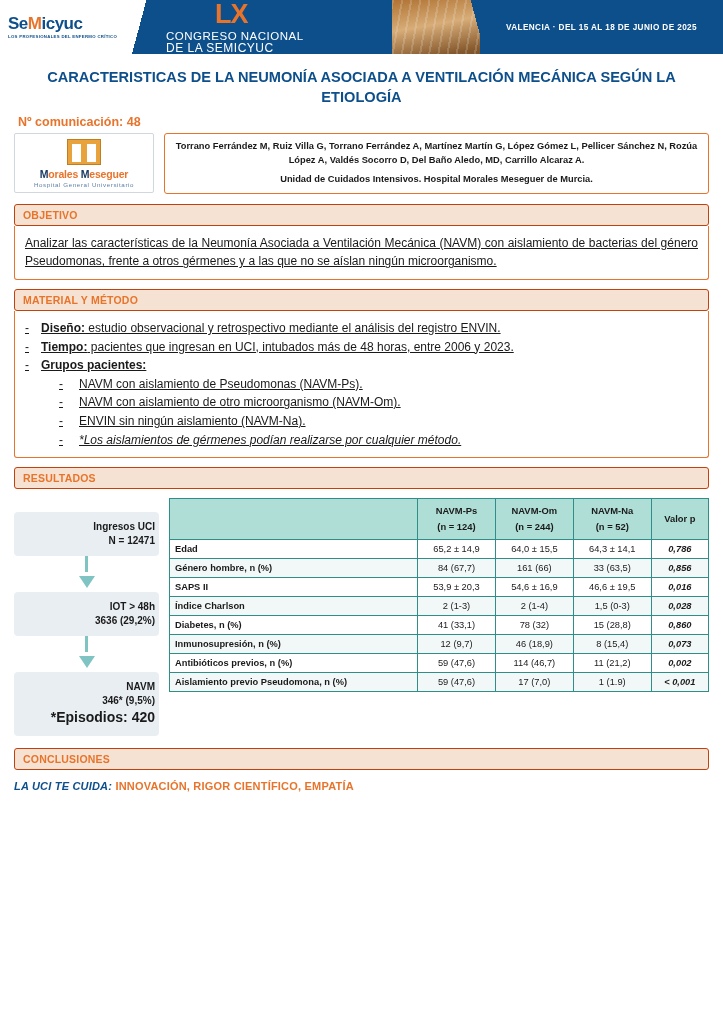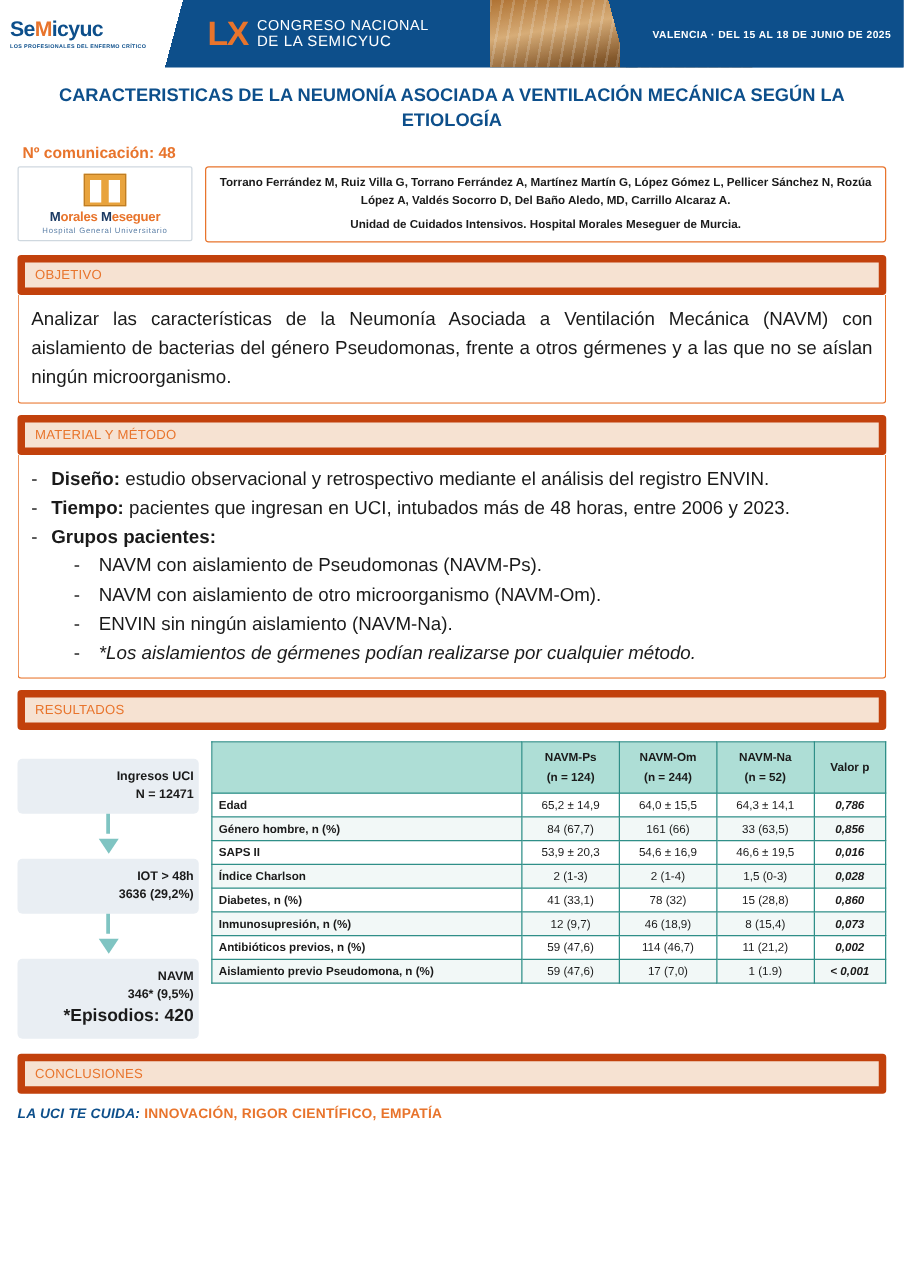--- a/index.html
+++ b/index.html
@@ -53,20 +53,21 @@
     align-items: center;
     position: relative;
     overflow: hidden;
   }
   .congress {
     display: flex;
     align-items: center;
     padding-left: 14px;
     color: #ffffff;
     z-index: 2;
+    flex-direction: column;
   }
   .lx {
     font-size: 27px;
     font-weight: bold;
     color: #e8742c;
     margin-right: 7px;
     letter-spacing: -1px;
   }
   .congress-txt { line-height: 1.05; }
   .congress-txt div:first-child { font-size: 11.5px; letter-spacing: 0.5px; }
@@ -74,21 +75,21 @@
   .banner-photo {
     position:absolute; left: 240px; top:0; bottom:0; width: 210px;
     background: linear-gradient(170deg,#b9752f 0%, #e3b277 35%, #8c5a28 70%, #5c3d1c 100%);
     opacity: .95;
   }
   .banner-photo:after{
     content:""; position:absolute; inset:0;
     background: repeating-linear-gradient(100deg, rgba(255,255,255,.18) 0 2px, rgba(0,0,0,0) 2px 9px);
   }
   .banner-date {
-    position: absolute; right: 0; top:0; bottom:0;
+    position: absolute; right: 16px; top:0; bottom:0;
     display:flex; align-items:center; padding: 0 10px 0 26px;
     background: #0d4f8b;
     color:#fff; font-size: 8.2px; letter-spacing:.4px; font-weight:bold;
     z-index: 3;
   }
   .banner-date:before{
     content:""; position:absolute; left:-14px; top:0; bottom:0; width:28px;
     background: linear-gradient(75deg, rgba(13,79,139,0) 0 45%, #0d4f8b 45% 100%);
   }
 
@@ -145,36 +146,37 @@
     font-weight: bold;
     text-align: center;
     line-height: 1.45;
   }
   .authors-unit { margin-top: 6px; }
 
   
   .sec { margin-bottom: 9px; }
   .sec-head {
     background: #f6e2d2;
-    border: 6px solid #c2410c;
+    border: 1px solid #c2410c;
     border-radius: 3px;
     color: #e8742c;
-    font-weight: normal;
+    font-weight: bold;
     font-size: 10.5px;
     padding: 4px 8px;
     letter-spacing: .2px;
   }
   .sec-body {
     border: 1px solid #e8742c;
     border-top: none;
     border-radius: 0 0 3px 3px;
     padding: 8px 10px;
-    font-size: 15px;
+    font-size: 12px;
     line-height: 1.55;
     text-align: justify;
+    text-decoration: underline;
   }
   .sec-head.standalone { border-radius:3px; }
 
   .bullet { display:flex; gap:6px; }
   .bullet .dash { width:10px; flex:0 0 10px; }
   .bullet b { color:#1a1a1a; }
   .sub { margin-left: 34px; }
   .sub .dash { width:14px; flex:0 0 14px;}
   .ital { font-style: italic; }
 

